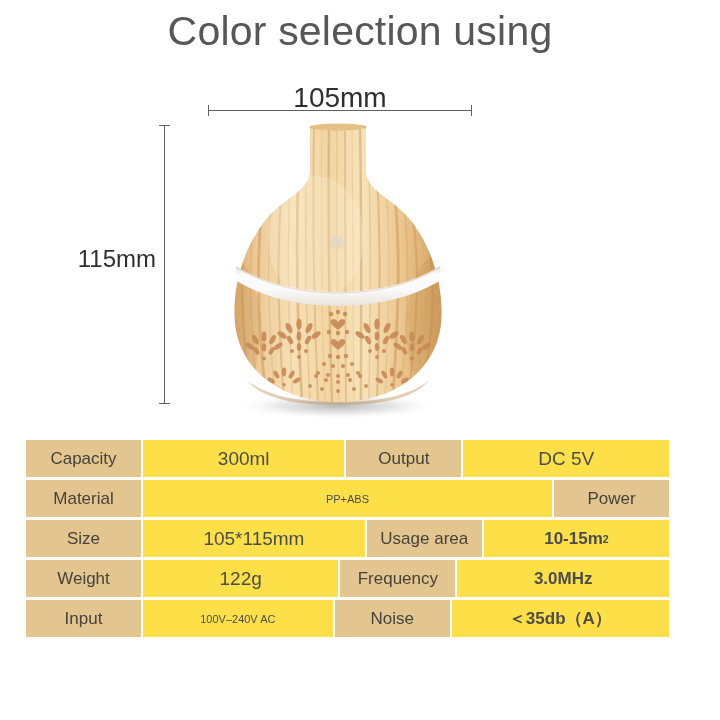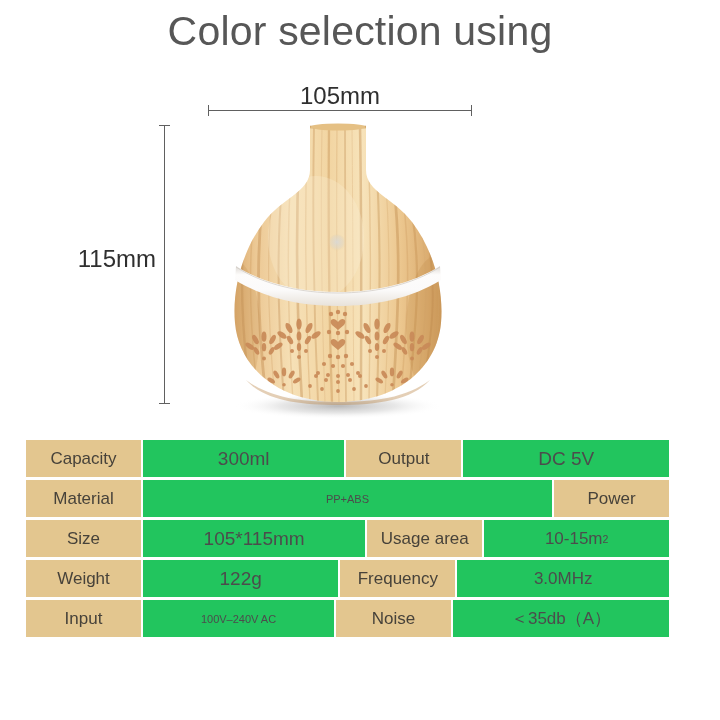--- a/index.html
+++ b/index.html
@@ -30,21 +30,21 @@
     white-space: nowrap;
   }
 
   
   #dim-width-label {
     position: absolute;
     left: 208px;
     top: 82px;
     width: 264px;
     text-align: center;
-    font-size: 24px;
+    font-size: 28px;
     color: #2f2f2f;
   }
   #dim-width-line {
     position: absolute;
     left: 208px;
     top: 110px;
     width: 264px;
     height: 1px;
     background: #606060;
   }
@@ -122,27 +122,27 @@
     box-sizing: border-box;
   }
   .spec-label {
     background: #e3c68f;
     color: #47423a;
     font-size: 17px;
     width: 115px;
     flex: 0 0 115px;
   }
   .spec-value {
-    background: #22c55e;
+    background: #fde047;
     color: #4c4c4c;
     font-size: 19px;
     flex: 1 1 auto;
   }
   .spec-value.small { font-size: 11px; }
-  .spec-value.mid   { font-size: 17px; }
+  .spec-value.mid   { font-size: 17px; font-weight: bold; }
   .sup { font-size: 0.62em; vertical-align: super; }
 </style>
 </head>
 <body>
 
 <div id="page-title">Color selection using</div>
 
 <div id="dim-width-label">105mm</div>
 <div id="dim-width-line"></div>
 

